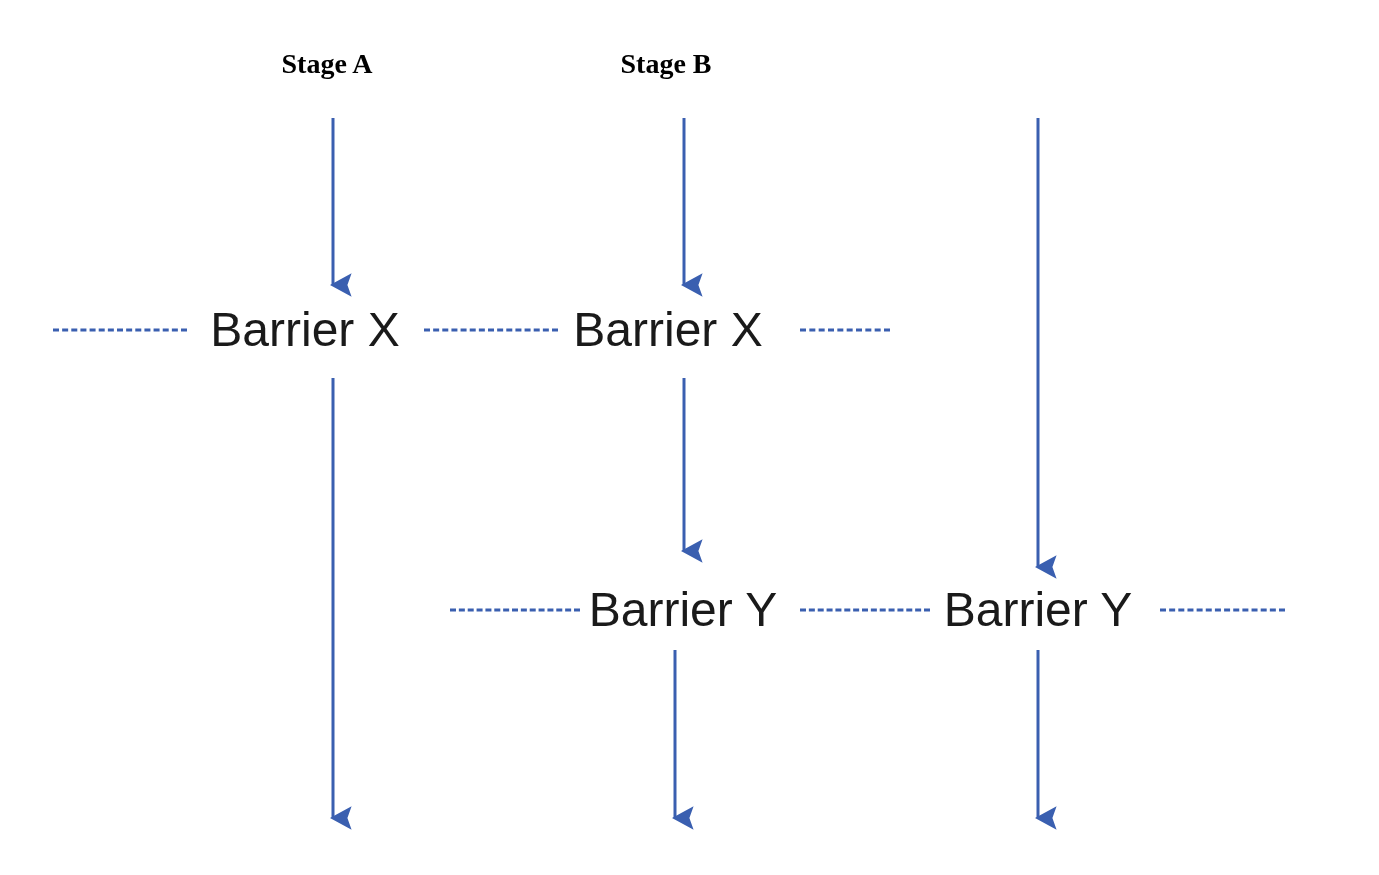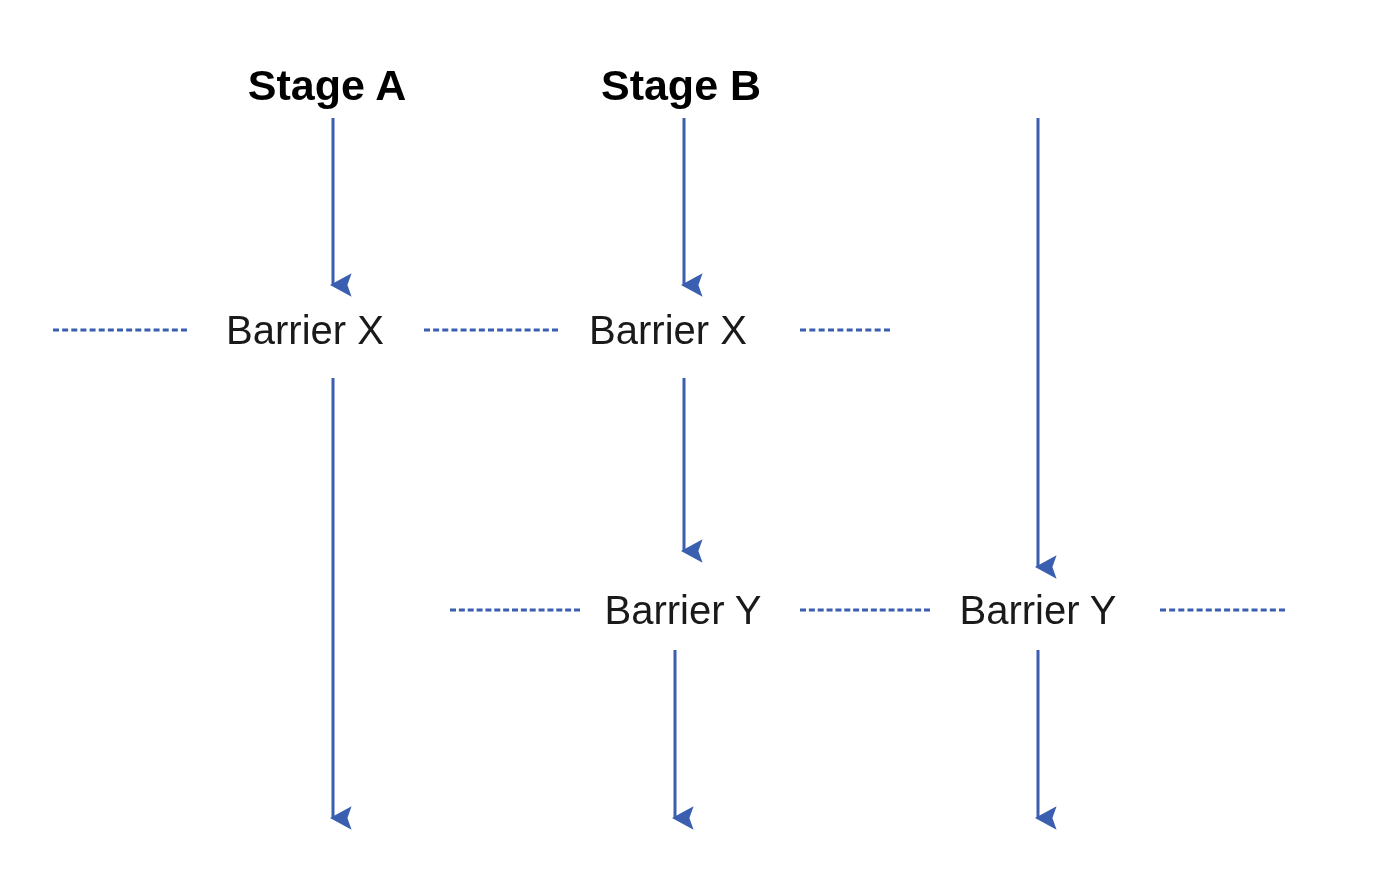--- a/index.html
+++ b/index.html
@@ -12,34 +12,33 @@
   }
   #canvas {
     position: relative;
     width: 1379px;
     height: 875px;
     background: #ffffff;
     overflow: hidden;
   }
   .stage-header {
     position: absolute;
-    font-family: Liberation Sans, sans-serif;
+    font-family: Liberation Serif, serif;
     font-weight: bold;
-    font-size: 43px;
+    font-size: 28px;
     color: #000000;
     white-space: nowrap;
     transform: translateX(-50%);
     line-height: 1;
-    margin-top: 14px;
   }
   .barrier-label {
     position: absolute;
     font-family: "Liberation Sans", sans-serif;
     font-weight: normal;
-    font-size: 40px;
+    font-size: 48px;
     color: #1a1a1a;
     white-space: nowrap;
     transform: translate(-50%, -50%);
     line-height: 1;
   }
   .dash-run {
     position: absolute;
     height: 0;
     transform: translateY(-50%);
     border-top: 3px dashed #3a5fb0;
@@ -52,21 +51,21 @@
     height: 875px;
     overflow: visible;
   }
 </style>
 </head>
 <body>
 
 <div id="canvas">
 
   <div class="stage-header" style="left:327px; top:50px;">Stage A</div>
-  <div class="stage-header" style="left:681px; top:50px;">Stage B</div>
+  <div class="stage-header" style="left:666px; top:50px;">Stage B</div>
 
   <div class="dash-run" style="left:53px;   top:330px; width:134px;"></div>
   <div class="dash-run" style="left:424px;  top:330px; width:134px;"></div>
   <div class="dash-run" style="left:800px;  top:330px; width:90px;"></div>
   <div class="dash-run" style="left:450px;  top:610px; width:130px;"></div>
   <div class="dash-run" style="left:800px;  top:610px; width:130px;"></div>
   <div class="dash-run" style="left:1160px; top:610px; width:125px;"></div>
 
   <div class="barrier-label" style="left:305px; top:330px;">Barrier X</div>
   <div class="barrier-label" style="left:668px; top:330px;">Barrier X</div>

